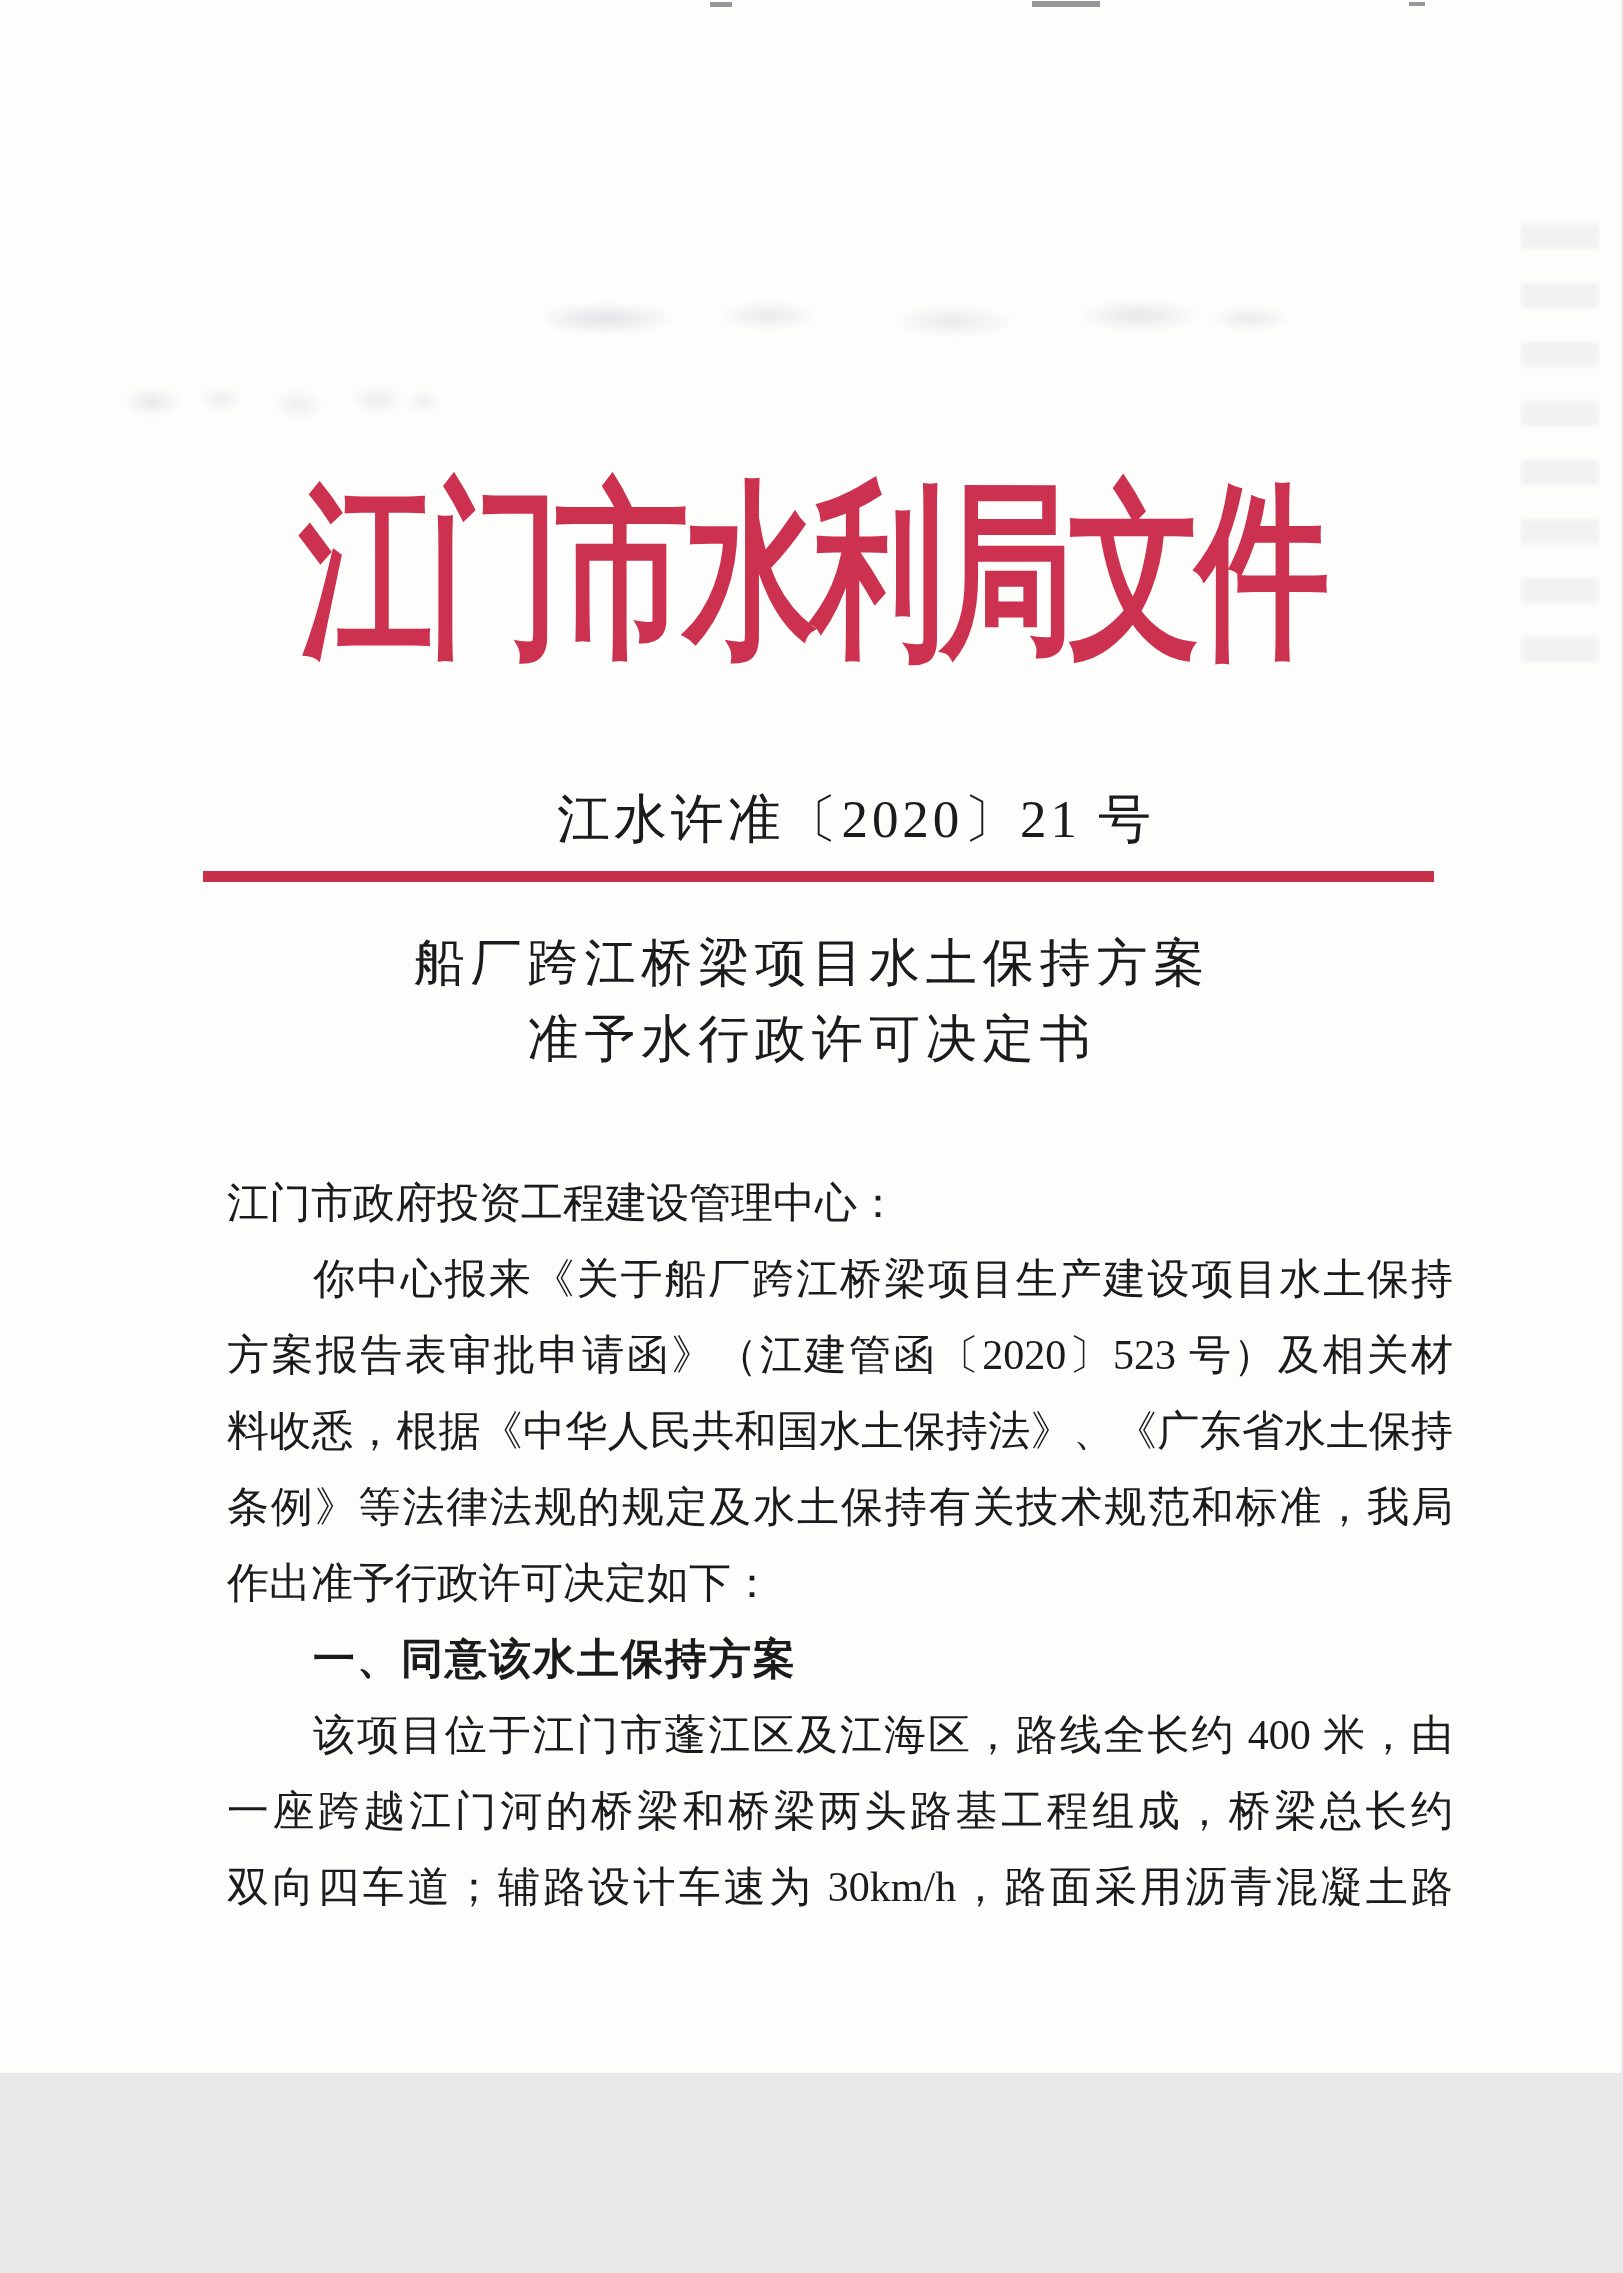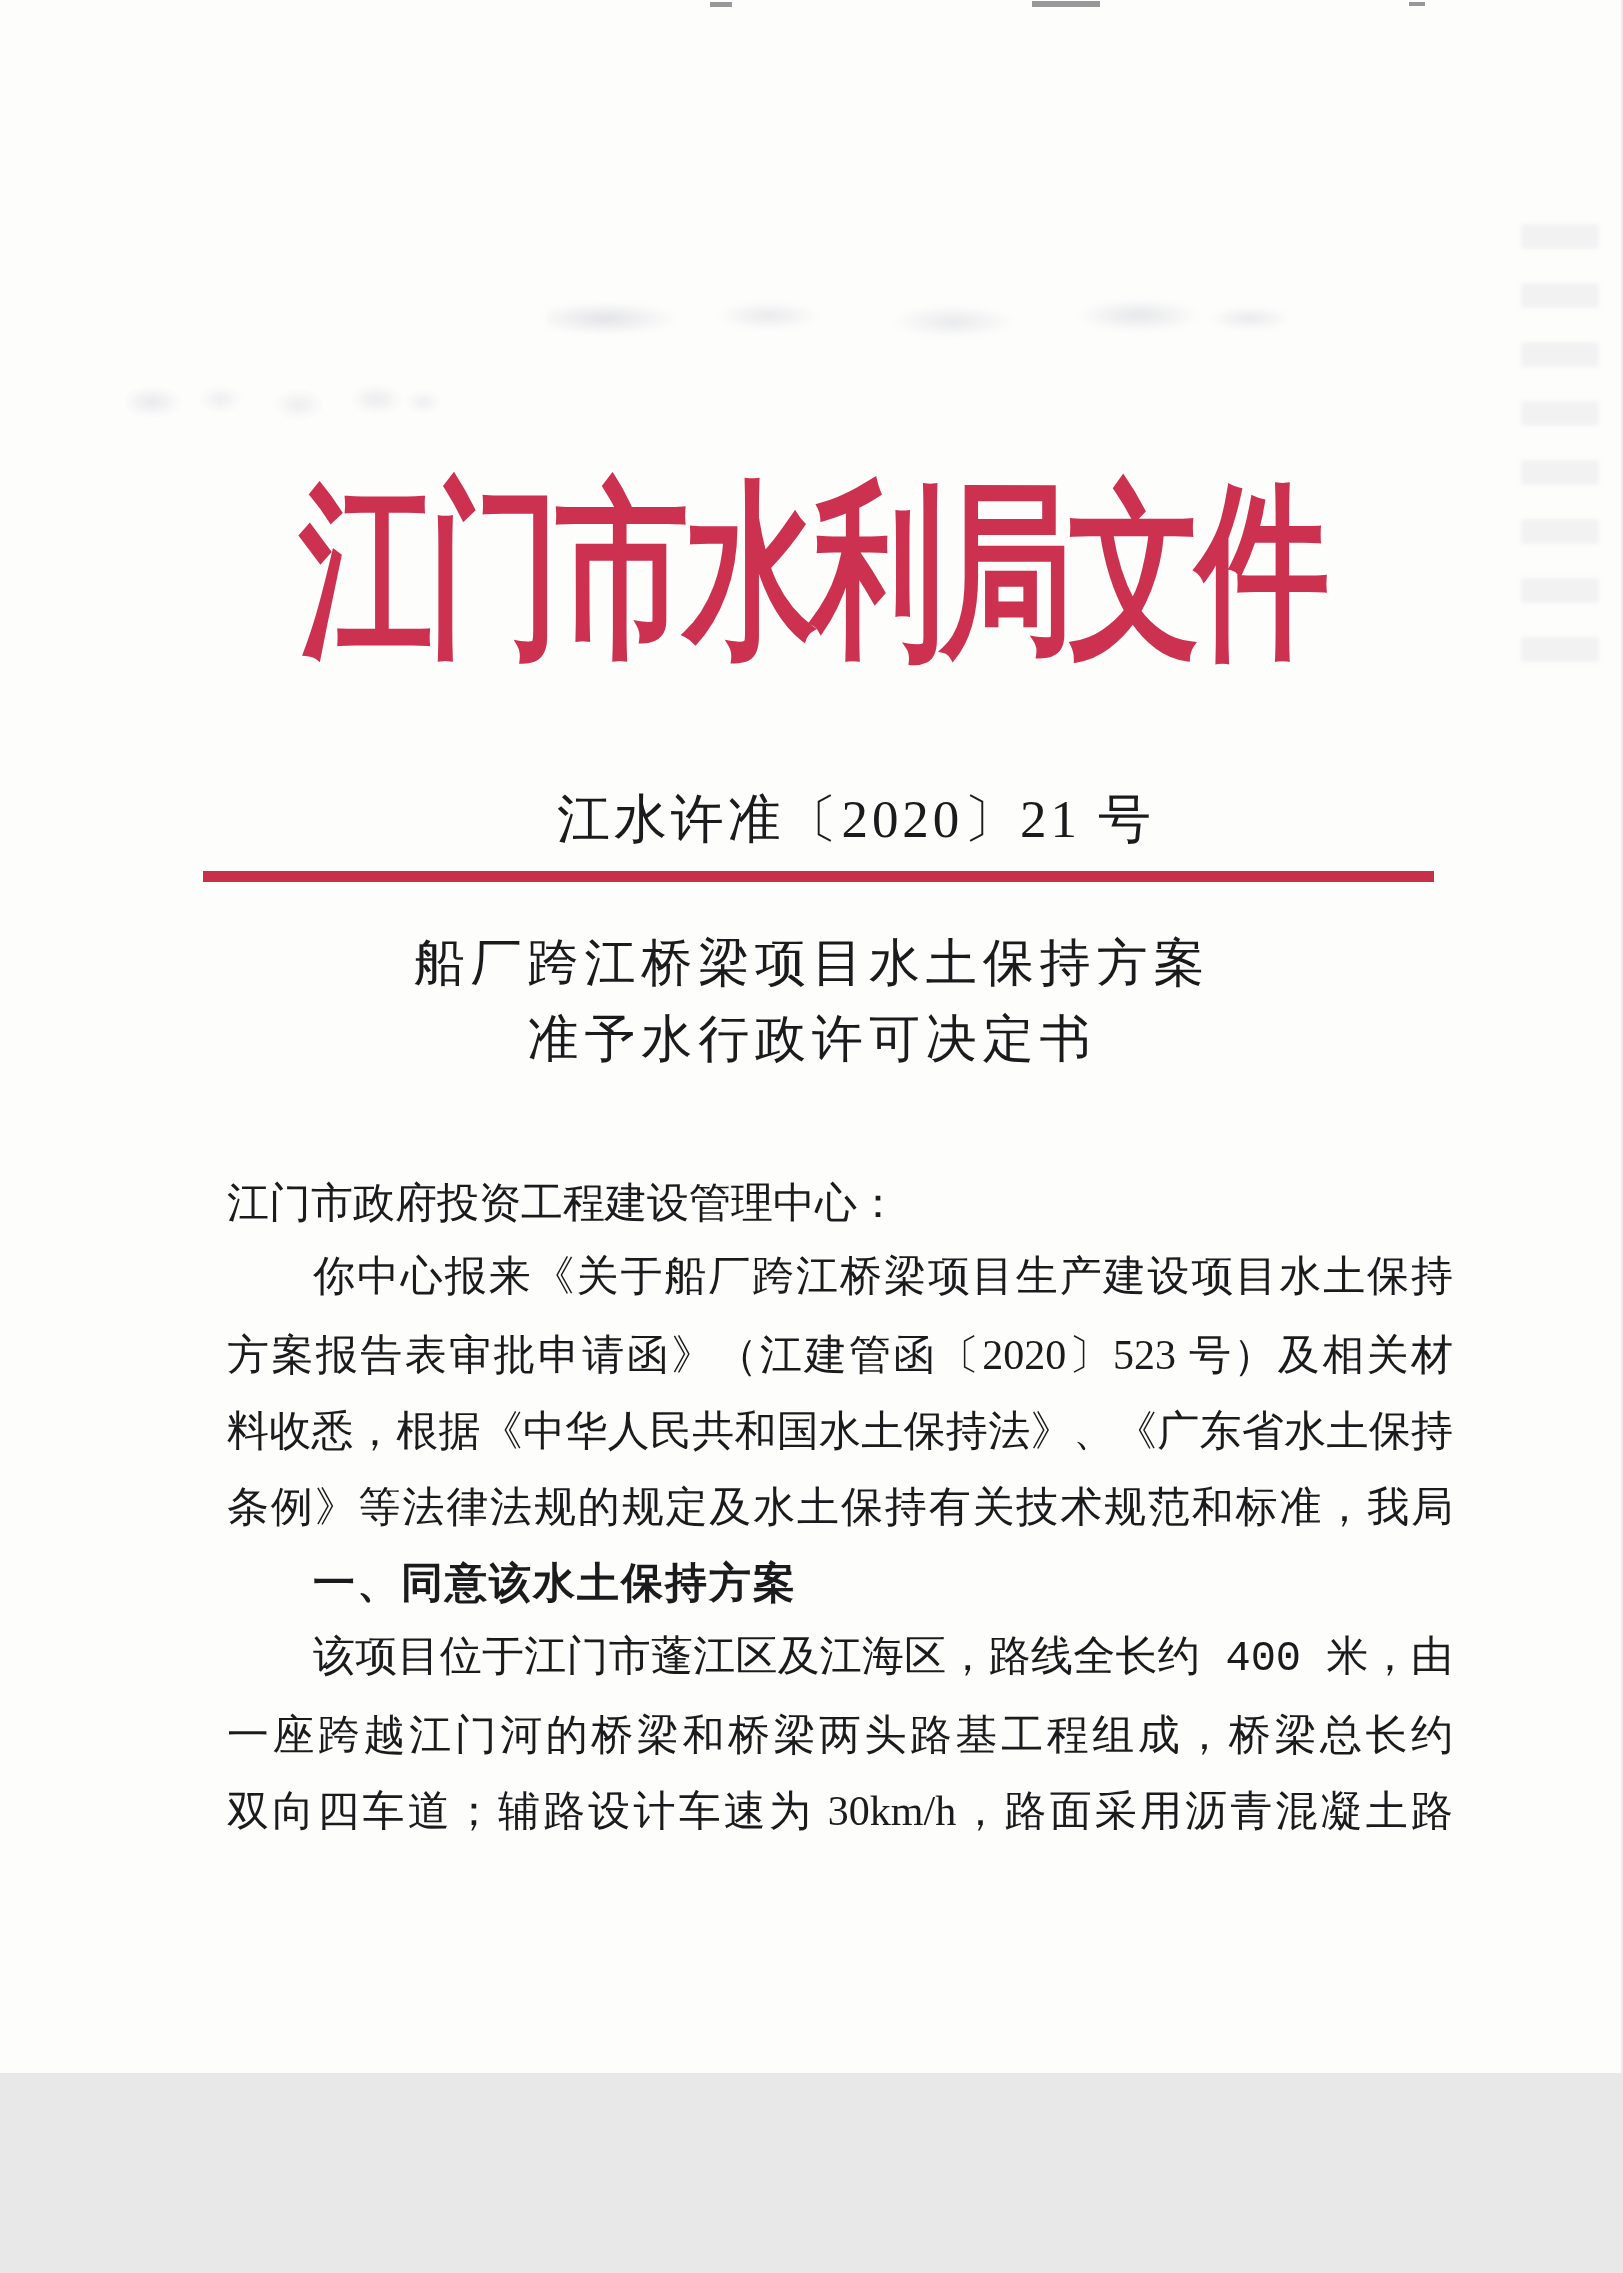--- a/index.html
+++ b/index.html
@@ -60,21 +60,21 @@
     position:absolute;top:1165px;left:227px;width:1226px;
     font-size:42px;line-height:76px;
   }
   .line{
     display:block;height:76px;overflow:hidden;
     text-align:justify;text-align-last:justify;
     text-justify:inter-character;
     white-space:nowrap0; 
   }
   .line.short{text-align:center;text-align-last:left;}
-  .line.indent{text-indent:86px;font-family:Liberation Mono, monospace;}
+  .line.indent{text-indent:86px;}
   .line.heading{
     font-family:"Liberation Sans","DejaVu Sans",sans-serif;
     font-weight:bold;letter-spacing:2px;
   }
 
   
   .page-number{
     position:absolute;top:2085px;left:1346px;width:117px;height:43px;
     font-size:37px;line-height:43px;text-align:center;letter-spacing:5.9px;
     white-space:nowrap;
@@ -125,20 +125,21 @@
     <div>船厂跨江桥梁项目水土保持方案</div>
     <div>准予水行政许可决定书</div>
   </div>
 
   <div class="body-block">
     <div class="line short">江门市政府投资工程建设管理中心：</div>
     <div class="line indent">你中心报来《关于船厂跨江桥梁项目生产建设项目水土保持</div>
     <div class="line">方案报告表审批申请函》（江建管函〔2020〕523 号）及相关材</div>
     <div class="line">料收悉，根据《中华人民共和国水土保持法》、《广东省水土保持</div>
     <div class="line">条例》等法律法规的规定及水土保持有关技术规范和标准，我局</div>
+    <div class="line short">作出准予行政许可决定如下：</div>
     <div class="line short indent heading">一、同意该水土保持方案</div>
     <div class="line indent">该项目位于江门市蓬江区及江海区，路线全长约 400 米，由</div>
     <div class="line">一座跨越江门河的桥梁和桥梁两头路基工程组成，桥梁总长约</div>
     <div class="line">双向四车道；辅路设计车速为 30km/h，路面采用沥青混凝土路</div>
   </div>
 
   <div class="page-number">- 1 -</div>
 
 </div>
 

